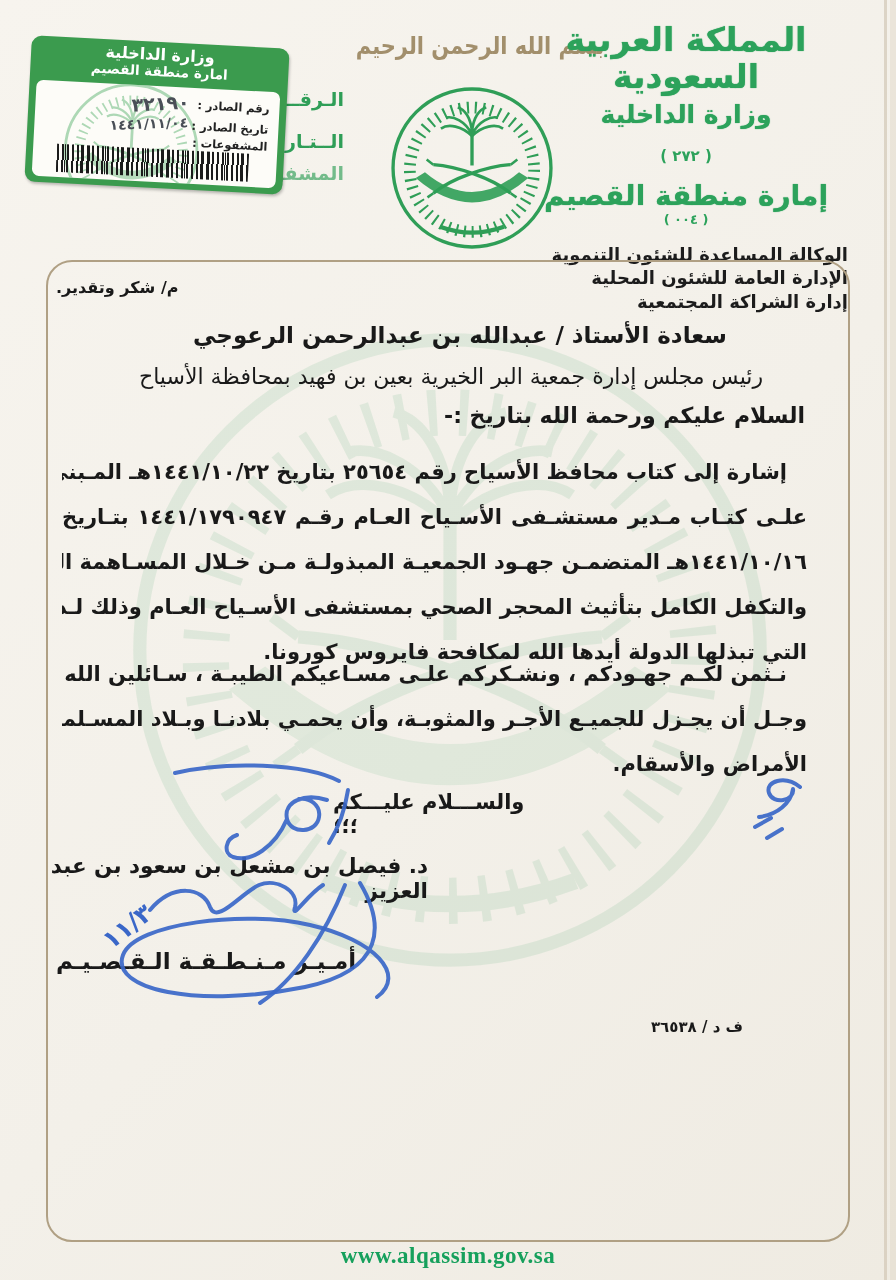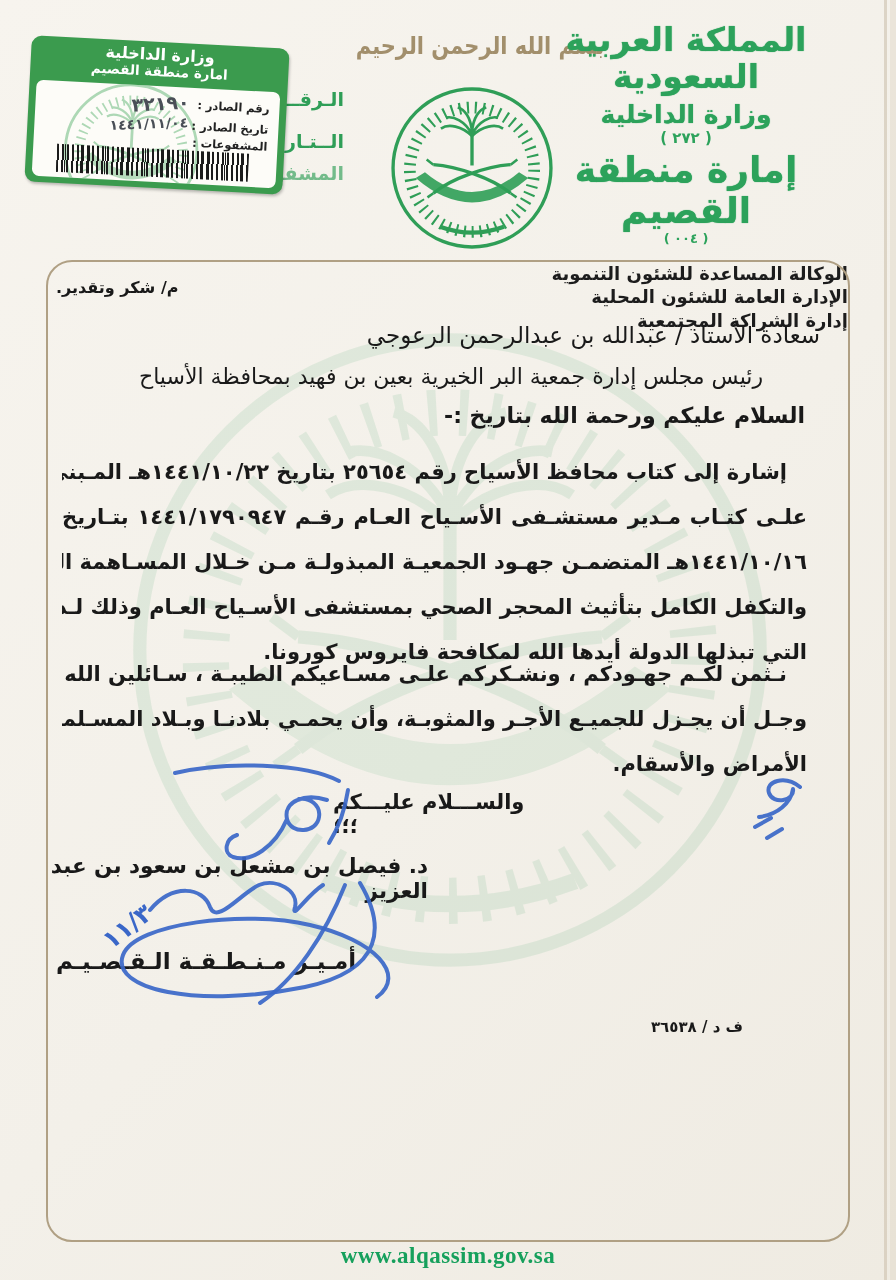--- a/index.html
+++ b/index.html
@@ -8,22 +8,22 @@
     background:linear-gradient(135deg,#f7f4ee 0%,#f3f0e9 55%,#efebe2 100%);
     font-family:"DejaVu Sans",sans-serif;color:#191919;
   }
   .edge-r{position:absolute;right:9px;top:0;bottom:0;width:3px;background:#cfc5b2;opacity:.65;}
   .edge-r2{position:absolute;right:0;top:0;bottom:0;width:6px;background:#e2dac9;opacity:.5;}
 
   
   .lh-right{position:absolute;left:512px;top:22px;width:348px;text-align:center;direction:rtl;color:#2ca25b;}
   .lh-kingdom{font-size:33px;font-weight:bold;line-height:1.12;text-shadow:0 0 1px #2ca25b;}
   .lh-ministry{font-size:25px;font-weight:bold;margin-top:4px;text-shadow:0 0 1px #2ca25b;}
-  .lh-code{font-size:15px;font-weight:bold;margin-top:0;}
-  .lh-emirate{font-size:36px;font-weight:bold;margin-top:2px;text-shadow:0 0 1px #2ca25b;}
+  .lh-code{font-size:15px;font-weight:bold;margin-top:18px;}
+  .lh-emirate{font-size:28px;font-weight:bold;margin-top:14px;text-shadow:0 0 1px #2ca25b;}
   .lh-code2{font-size:13px;font-weight:bold;}
   .lh-agency{margin-top:16px;color:#1c1c1c;font-size:18px;font-weight:bold;line-height:1.3;text-align:right;padding-right:12px;}
 
   
   .bismillah{position:absolute;left:338px;top:34px;width:284px;text-align:center;direction:rtl;
     color:#a28f6c;font-size:21px;font-weight:bold;transform:scaleY(1.15);}
   .moi-emblem{position:absolute;left:388px;top:84px;width:168px;height:168px;color:#2f9e57;}
 
   
   .bg-row{position:absolute;left:100px;width:244px;display:flex;direction:rtl;align-items:center;color:#2f9e57;z-index:1;}
@@ -47,21 +47,21 @@
       repeating-linear-gradient(90deg,#1b1b1b 0 2px,transparent 2px 5px),
       repeating-linear-gradient(90deg,#1b1b1b 0 1px,transparent 1px 8px);
   }
 
   
   .frame{position:absolute;left:46px;top:260px;width:800px;height:978px;border:2px solid #b0a084;border-radius:26px;z-index:0;}
   .register{position:absolute;left:150px;top:236px;direction:rtl;color:#9d8c6d;font-size:17px;font-weight:bold;z-index:1;}
 
   
   .subject{position:absolute;left:56px;top:278px;direction:rtl;font-size:16px;font-weight:bold;z-index:2;}
-  .recipient-name{position:absolute;left:100px;top:322px;width:720px;direction:rtl;font-size:23px;font-weight:normal;z-index:2;}
+  .recipient-name{position:absolute;left:100px;top:322px;width:720px;text-align:center;direction:rtl;font-size:23px;font-weight:bold;z-index:2;}
   .recipient-title{position:absolute;left:56px;top:364px;width:790px;text-align:center;direction:rtl;font-size:22px;font-weight:normal;z-index:2;}
   .salutation{position:absolute;left:60px;top:403px;width:745px;text-align:right;direction:rtl;font-size:22px;font-weight:bold;z-index:2;}
   .para{position:absolute;left:62px;width:745px;direction:rtl;font-size:21px;font-weight:bold;z-index:2;overflow:hidden;}
   .para1{top:450px;}
   .para2{top:652px;}
   .bline{line-height:45px;white-space:nowrap;text-align:justify;text-align-last:justify;}
   .para .bline:first-child{padding-right:20px;}
   .para .bline:last-child{text-align-last:right;}
   .closing{position:absolute;left:333px;top:790px;width:208px;text-align:left;direction:rtl;font-size:21px;font-weight:bold;z-index:2;}
   .signer-name{position:absolute;left:50px;top:853px;width:378px;direction:rtl;text-align:right;font-size:21.5px;font-weight:bold;z-index:2;}

